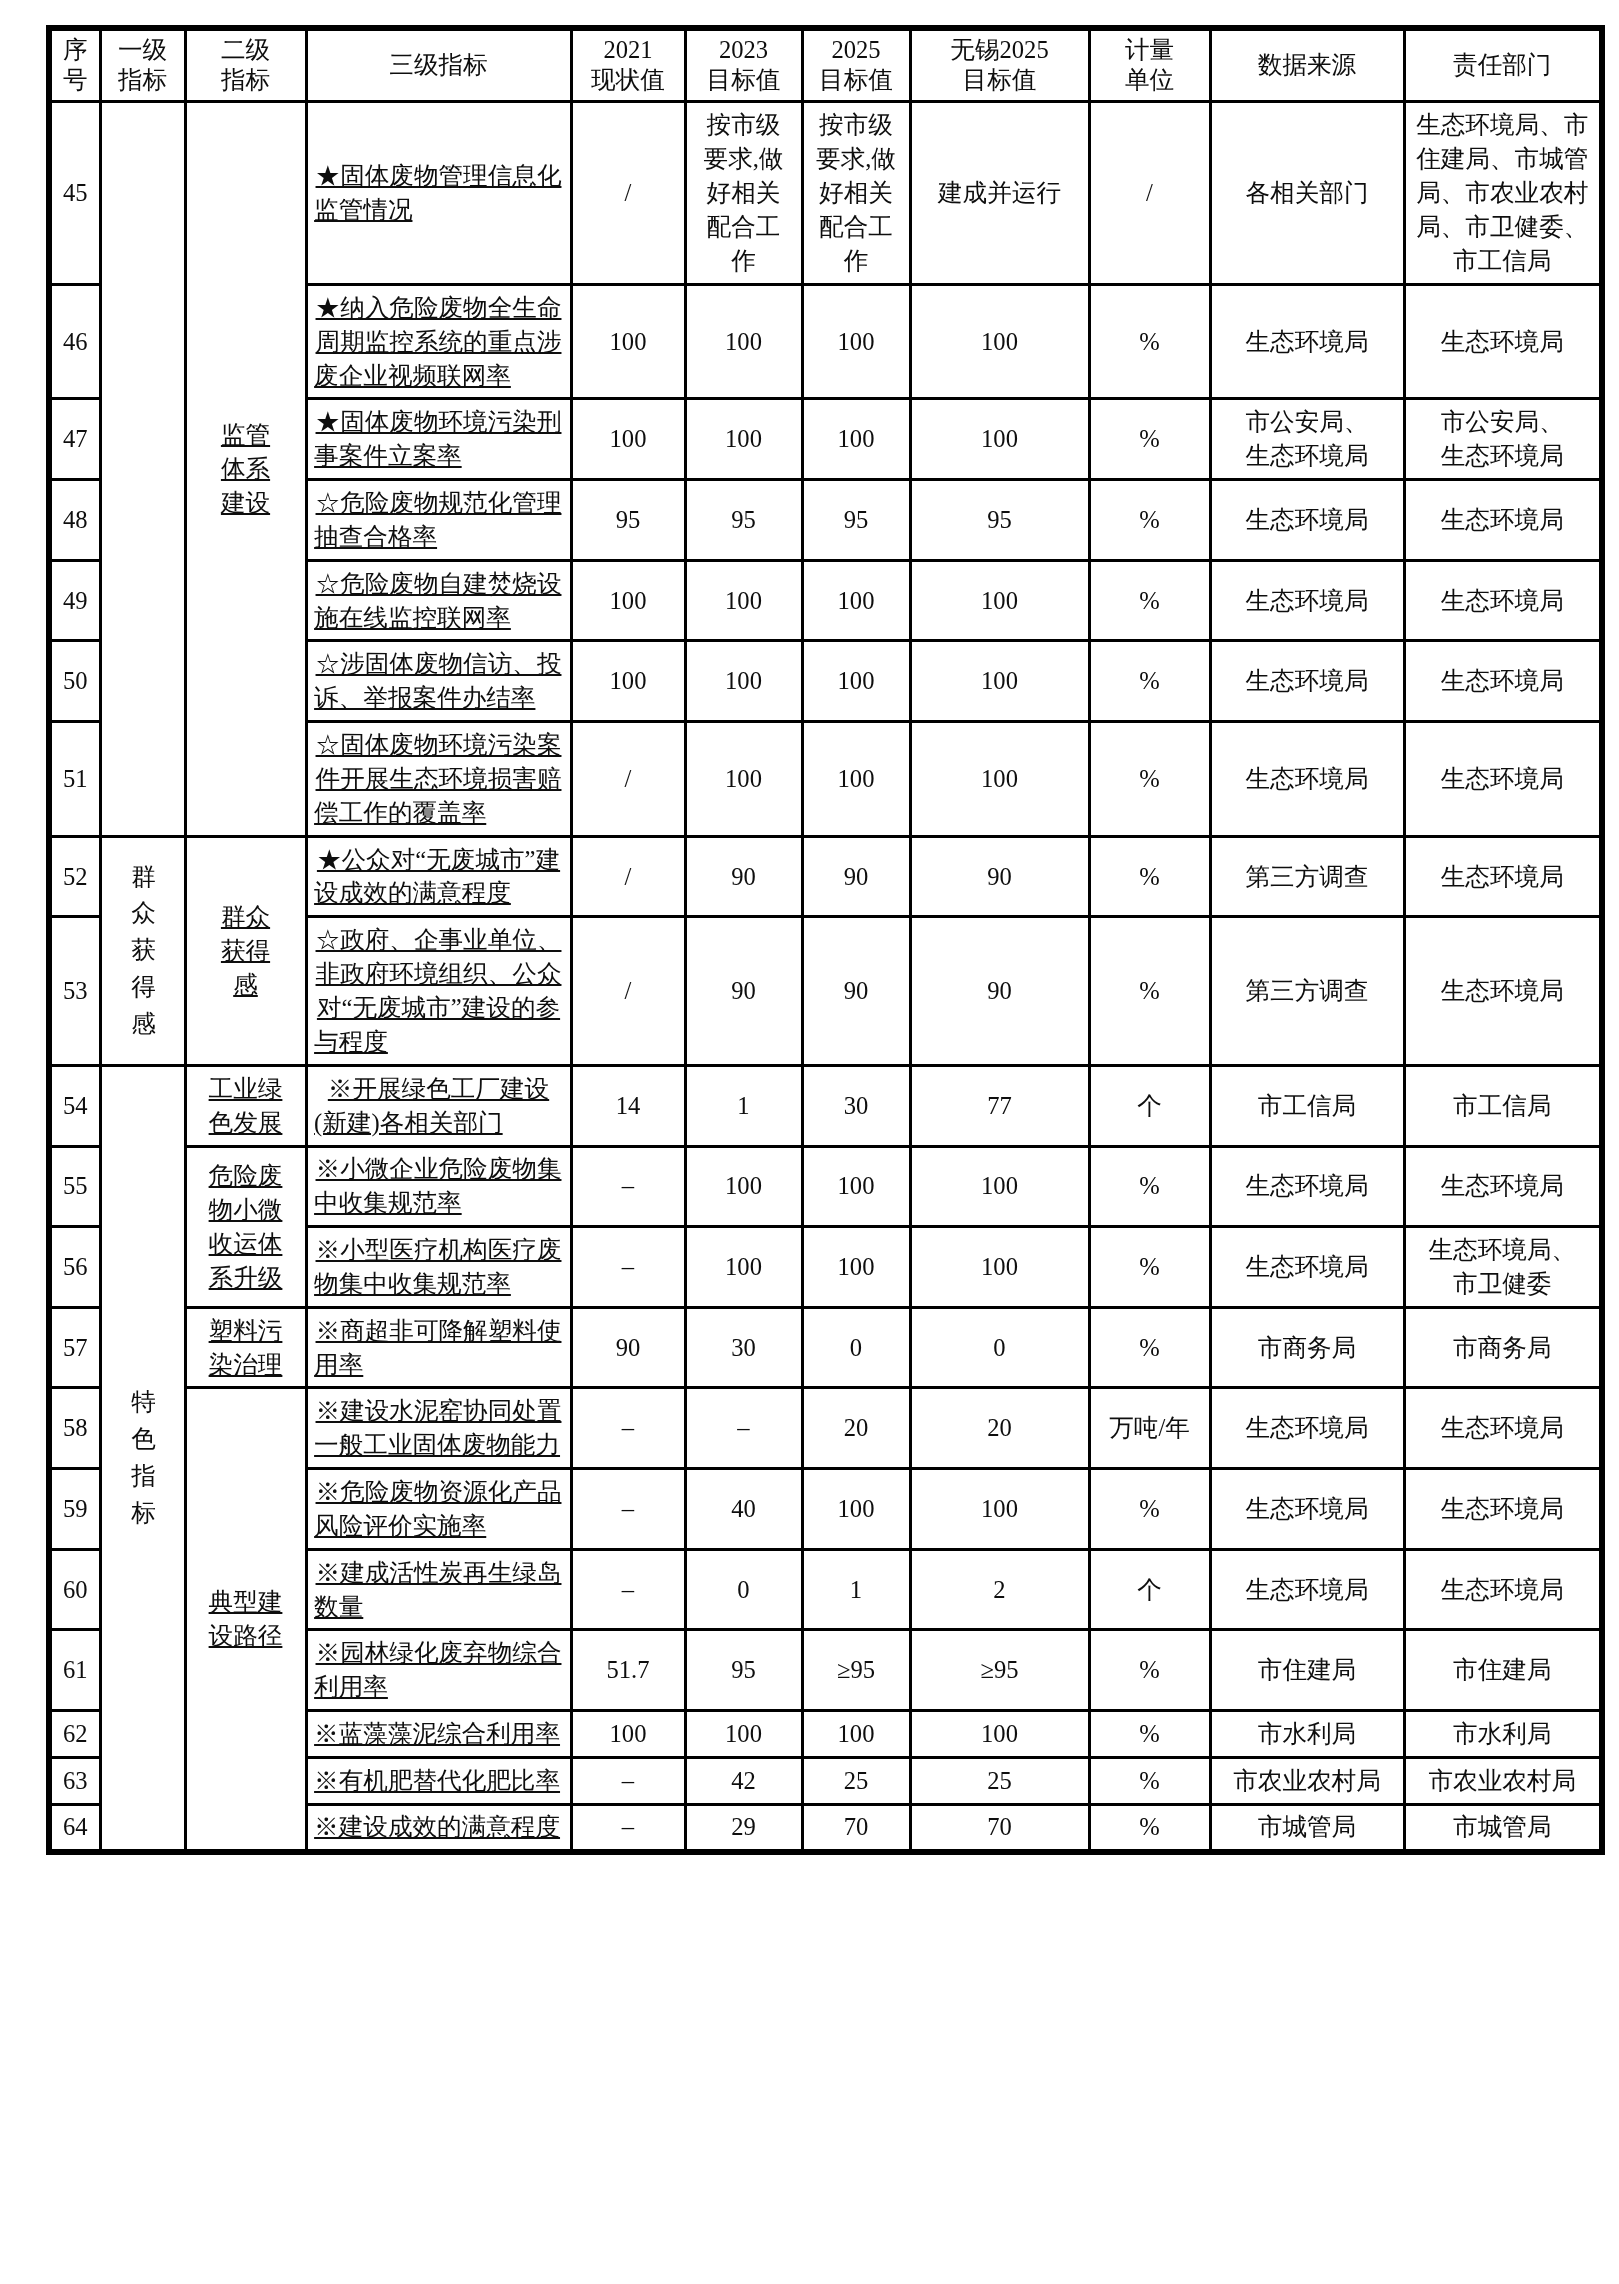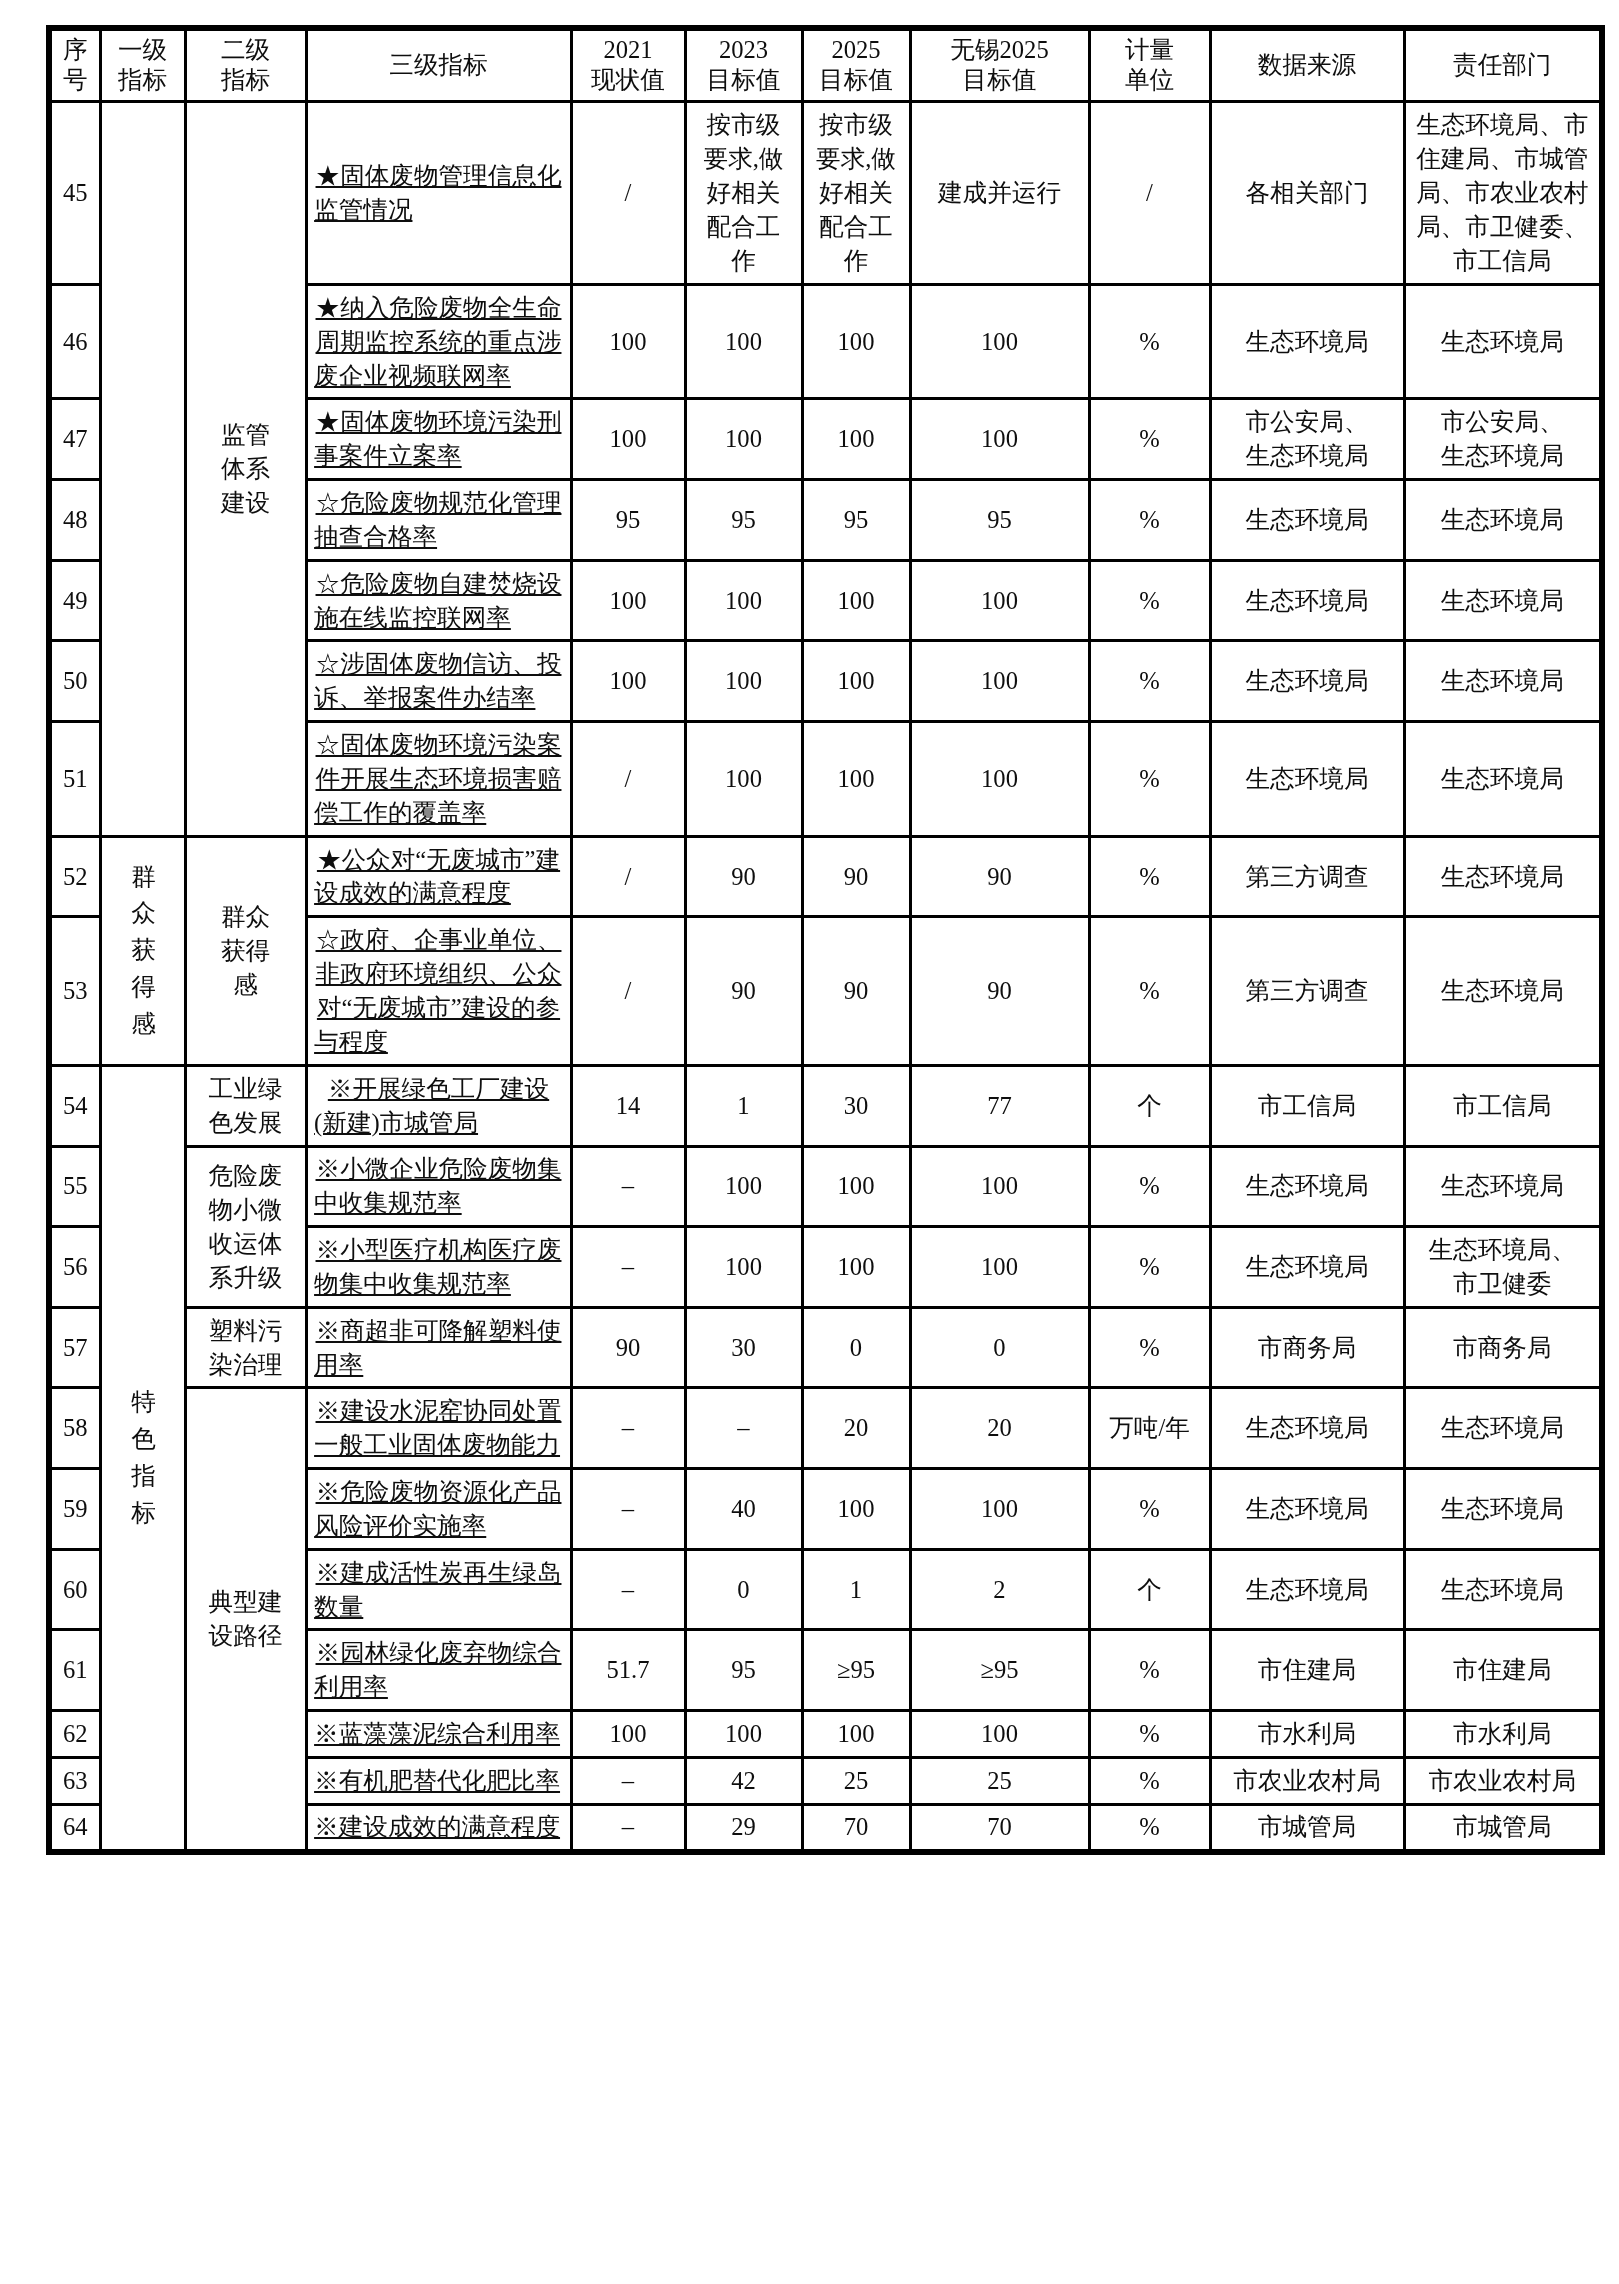--- a/index.html
+++ b/index.html
@@ -48,20 +48,21 @@
     text-decoration: underline;
   }
   td.v23, td.v25 {
     padding: 4.9px 11.5px;
   }
   td.dept, td.src {
     padding: 4.9px 6.6px;
   }
   td.l1, td.l2 {
     padding: 4.9px 4.9px;
+    text-decoration: underline;
   }
   .vtxt {
     display: inline-block;
     width: 1.08em;
     word-break: break-all;
     white-space: normal;
     text-align: right;
     line-height: 1.5;
   }
 </style>
@@ -226,21 +227,21 @@
           <td class="vwx">90</td>
           <td class="unit">%</td>
           <td class="src">第三方调查</td>
           <td class="dept">生态环境局</td>
         </tr>
         <tr>
           <td class="no">54</td>
           <td rowspan="11" class="l1"><span class="vtxt">特色指标</span></td>
           <td class="l2">工业绿
 色发展</td>
-          <td class="ind">※开展绿色工厂建设(新建)市城管局</td>
+          <td class="ind">※开展绿色工厂建设(新建)各相关部门</td>
           <td class="v21">14</td>
           <td class="v23">1</td>
           <td class="v25">30</td>
           <td class="vwx">77</td>
           <td class="unit">个</td>
           <td class="src">市工信局</td>
           <td class="dept">市工信局</td>
         </tr>
         <tr>
           <td class="no">55</td>

